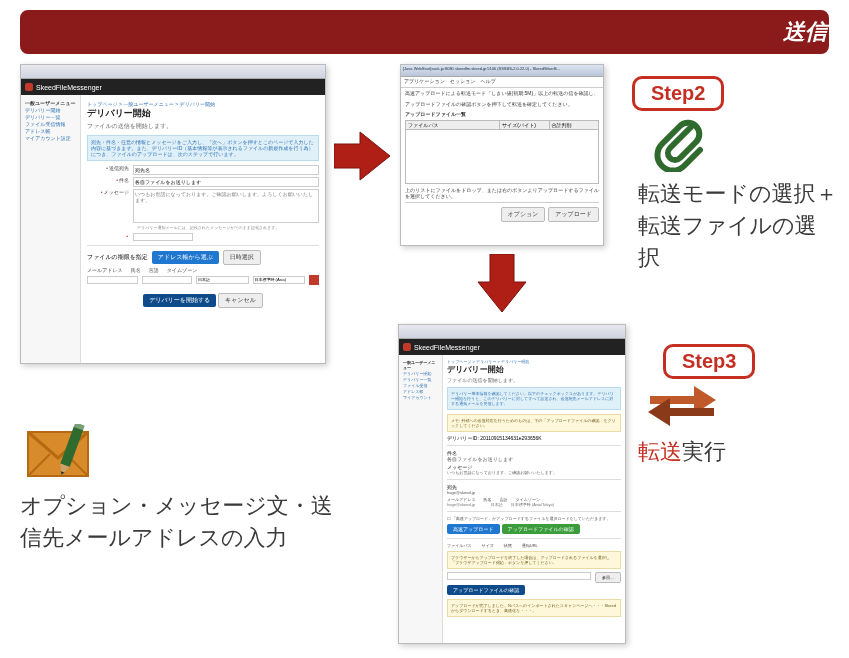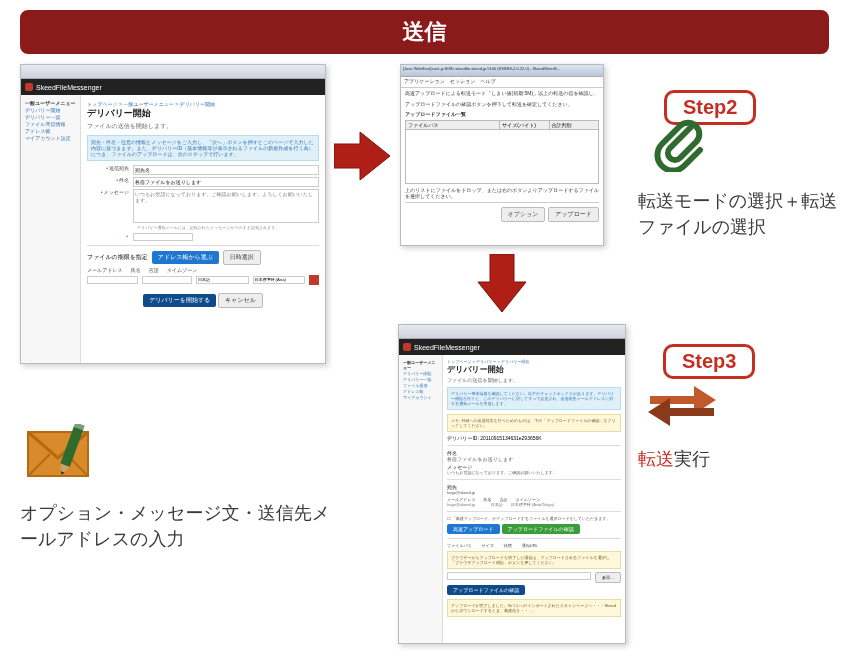--- a/index.html
+++ b/index.html
@@ -6,21 +6,22 @@
   body { font-family: "Meiryo", "MS PGothic", sans-serif; width: 849px; height: 658px; background: #fff; position: relative; }
   
   .title-bar {
     margin: 10px 20px 8px 20px;
     height: 44px;
     background: #8b1a1a;
     border: 2px solid #8b1a1a;
     border-radius: 8px;
     display: flex;
     align-items: center;
-    justify-content: center;
+    justify-content: flex-end;
+    font-style: italic;
   }
   .title-bar span { color: #fff; font-size: 22px; font-weight: bold; }
   
   .canvas { position: relative; width: 849px; height: 596px; }
   
   
   .shot {
     position: absolute;
     background: #fff;
     border: 1px solid #bbb;
@@ -74,41 +75,41 @@
     background:#fff;
     border:3px solid #c42f22;
     border-radius:10px;
     padding:3px 16px;
     color:#c42f22;
     font-weight:bold;
     font-size:20px;
     font-family: Arial, sans-serif;
   }
   #step1-pill{left:24px; top:322px;}
-  #step2-pill{left:664px; top:14px;margin-top:14px;}
+  #step2-pill{left:632px; top:14px;}
   #step3-pill{left:663px; top:282px;}
   
   
   .mail-icon{position:absolute;left:26px;top:362px;width:86px;height:60px;}
   .mail-icon svg{width:86px;height:60px;}
   
   .clip-icon{position:absolute;left:652px;top:54px;width:56px;height:56px;}
   .clip-icon svg{width:56px;height:56px;}
   
   .arrows-icon{position:absolute;left:646px;top:320px;width:72px;height:48px;}
   .arrows-icon svg{width:72px;height:48px;}
   
   
   .flow-arrow{position:absolute;}
   #arrow-right{left:334px;top:68px;width:56px;height:52px;}
   #arrow-down{left:476px;top:192px;width:52px;height:58px;}
   .flow-arrow svg{width:100%;height:100%;}
   
   
-  .desc-text{position:absolute;color:#3a3a3a;font-size:18px;line-height:1.45;margin-top:10px;}
+  .desc-text{position:absolute;color:#3a3a3a;font-size:22px;line-height:1.45;}
   #desc1{left:20px; top:428px; width:320px;}
   #desc2{left:638px; top:116px; width:200px;}
   #desc3{left:638px; top:374px; width:180px;}
   #desc3 .red{color:#c42f22;}
 </style>
 </head>
 <body>
 
 <div class="title-bar">
   <span>送信</span>

